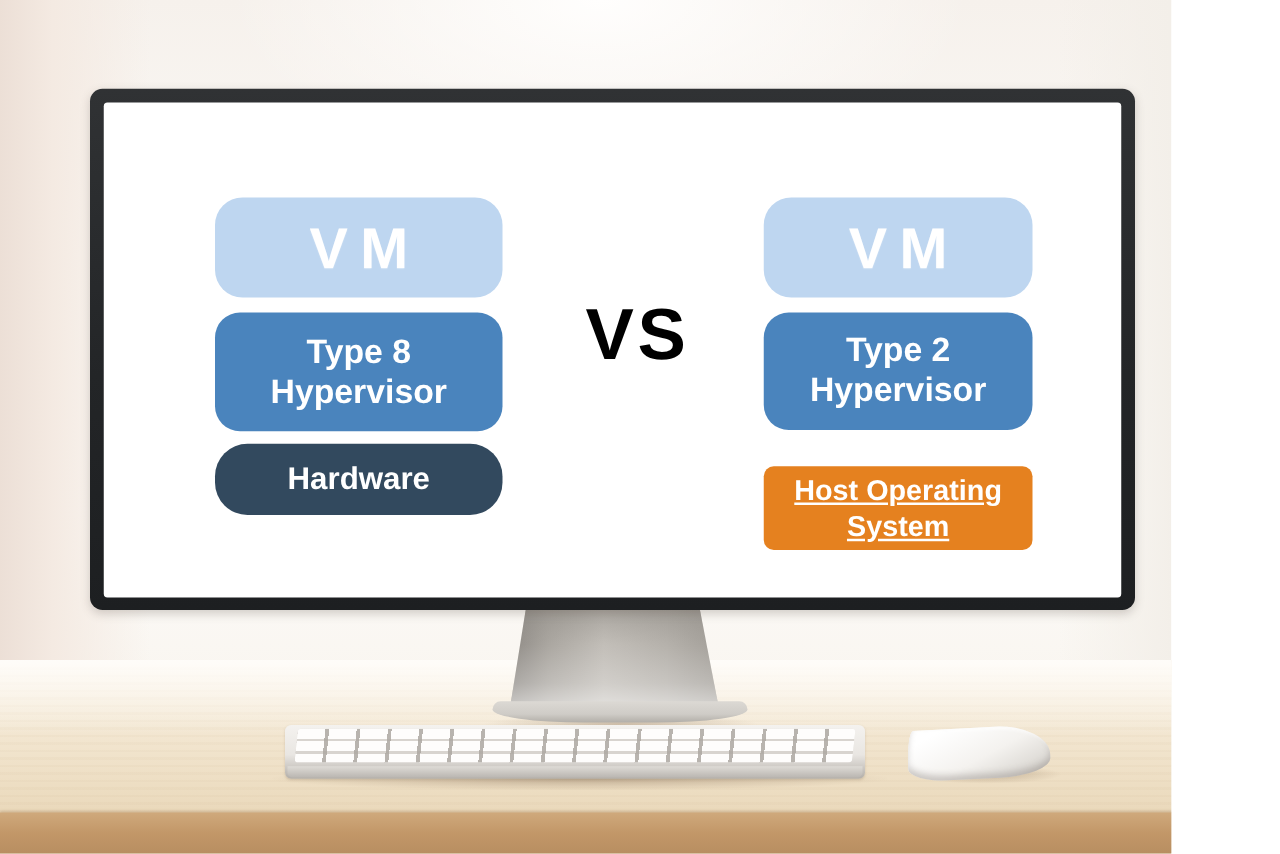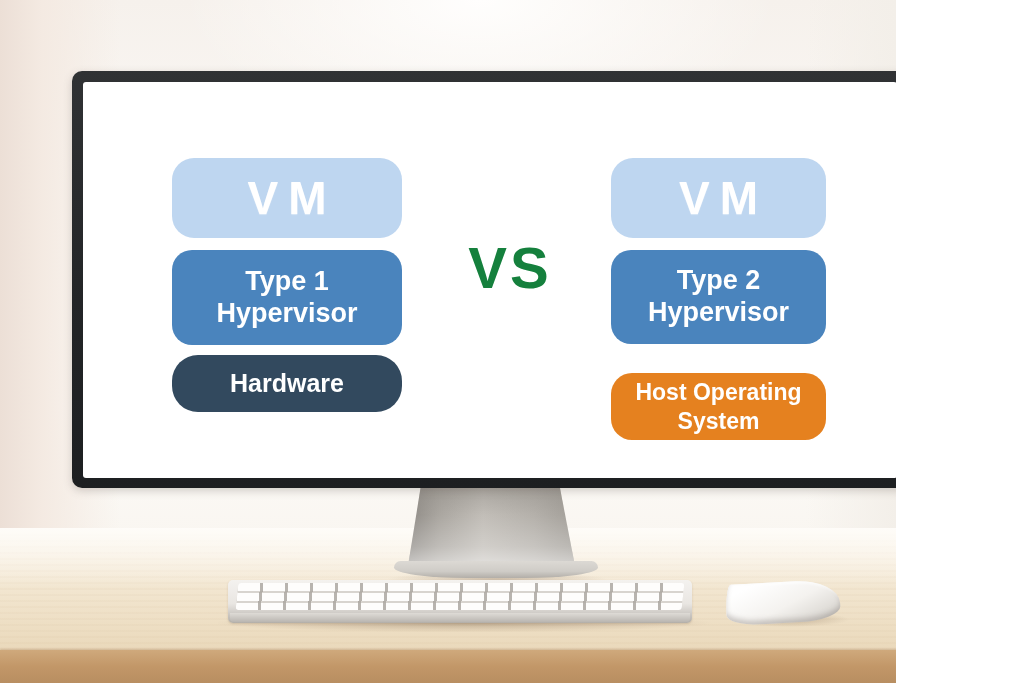--- a/index.html
+++ b/index.html
@@ -1,19 +1,20 @@
 <!DOCTYPE html>
 <html><head>
 <meta charset="utf-8">
 <style>
   html,body{margin:0;padding:0;}
   .scene{
     position:relative;width:896px;height:683px;overflow:hidden;
     font-family:"Liberation Sans",sans-serif;
     background:linear-gradient(180deg,#f6f1ec 0%,#fbf9f6 30%,#fdfcfa 60%,#f5efe6 100%);
+    padding-left:41px;
   }
   
   .bg-left-band{position:absolute;left:0;top:0;width:120px;height:683px;
     background:linear-gradient(90deg,#ecdfd6 0%,#f4eae2 35%,rgba(252,249,245,0) 100%);}
   .bg-right-band{position:absolute;right:0;top:0;width:90px;height:683px;
     background:linear-gradient(270deg,#f3efe9 0%,rgba(255,255,255,0) 100%);}
   .bg-top-glow{position:absolute;left:180px;top:0;width:600px;height:140px;
     background:radial-gradient(ellipse at 50% 0%,#fffefd 0%,rgba(255,254,252,0) 70%);}
   
   .desk{position:absolute;left:0;top:528px;width:1024px;height:155px;
@@ -37,23 +38,23 @@
   .stack-right{left:528px;top:76px;width:215px;}
   .dbox{display:flex;align-items:center;justify-content:center;text-align:center;
     color:#ffffff;font-weight:bold;white-space:pre-line;}
   .box-vm{height:80px;margin-bottom:12px;border-radius:22px;background:#bed6f0;
     font-size:46px;letter-spacing:10px;text-indent:10px;
     text-shadow:0 1px 1px rgba(255,255,255,0.4);}
   .box-hyp{height:95px;margin-bottom:10px;border-radius:20px;background:#4a84bd;
     font-size:27px;line-height:1.18;}
   .stack-right .box-hyp{height:94px;margin-bottom:29px;}
   .box-hw{height:57px;border-radius:26px;background:#32495e;font-size:25px;}
-  .box-host{height:67px;border-radius:21px;background:#e5811f;font-size:23px;line-height:1.25;}
+  .box-host{height:67px;border-radius:8px;background:#e5811f;font-size:23px;line-height:1.25;text-decoration:underline;}
   .vs-label{position:absolute;left:427px;top:157px;transform:translateX(-50%);
-    font-size:58px;line-height:1;font-weight:bold;color:#15803d;letter-spacing:3px;}
+    font-size:58px;line-height:1;font-weight:bold;color:#000000;letter-spacing:3px;}
   
   .stand-neck{position:absolute;left:408px;top:488px;width:167px;height:78px;
     clip-path:polygon(7.5% 0,91% 0,100% 100%,0 100%);
     background:linear-gradient(90deg,#8f8b86 0%,#aaa6a0 18%,#c2beb8 45%,#b5b1ab 75%,#a39f99 100%);}
   .stand-neck::after{content:"";position:absolute;left:0;top:0;width:100%;height:100%;
     background:linear-gradient(180deg,rgba(140,136,130,0.45) 0%,rgba(255,255,255,0) 35%,rgba(255,255,255,0.25) 75%,rgba(255,255,255,0.55) 100%);}
   .stand-base{position:absolute;left:394px;top:561px;width:204px;height:17px;
     border-radius:10px 10px 55% 55%/10px 10px 16px 16px;
     background:linear-gradient(180deg,#dcd9d4 0%,#cfccc7 60%,#b2aea8 100%);}
   .stand-base-shadow{position:absolute;left:386px;top:572px;width:222px;height:14px;
@@ -99,21 +100,21 @@
   <div class="stand-base"></div>
 
   <div class="monitor">
     <div class="screen">
 
       <div class="stack stack-left">
         <div class="dbox box-vm">
           <span>VM</span>
         </div>
         <div class="dbox box-hyp">
-          <span>Type 1
+          <span>Type 8
 Hypervisor</span>
         </div>
         <div class="dbox box-hw">
           <span>Hardware</span>
         </div>
       </div>
 
       <div class="vs-label">VS</div>
 
       <div class="stack stack-right">

